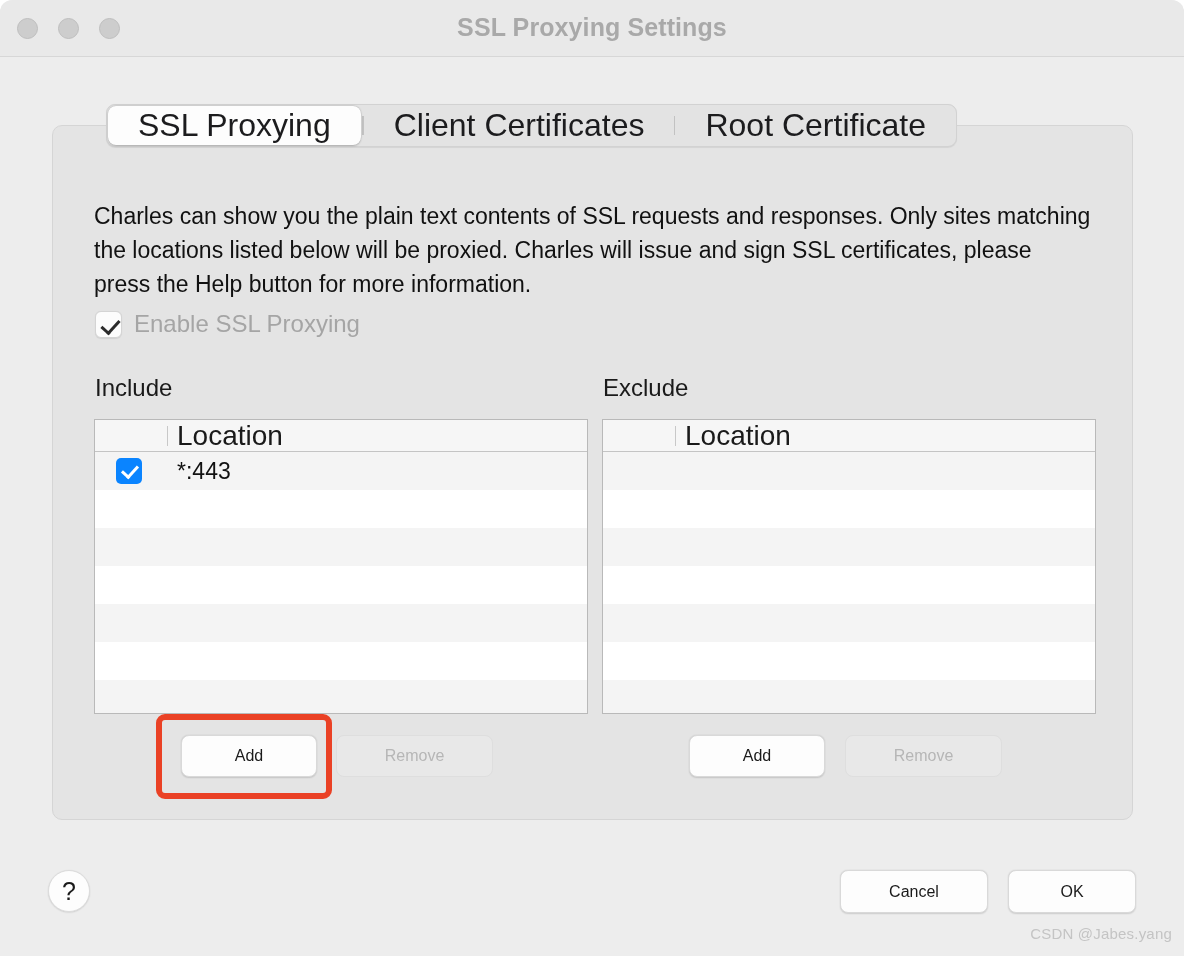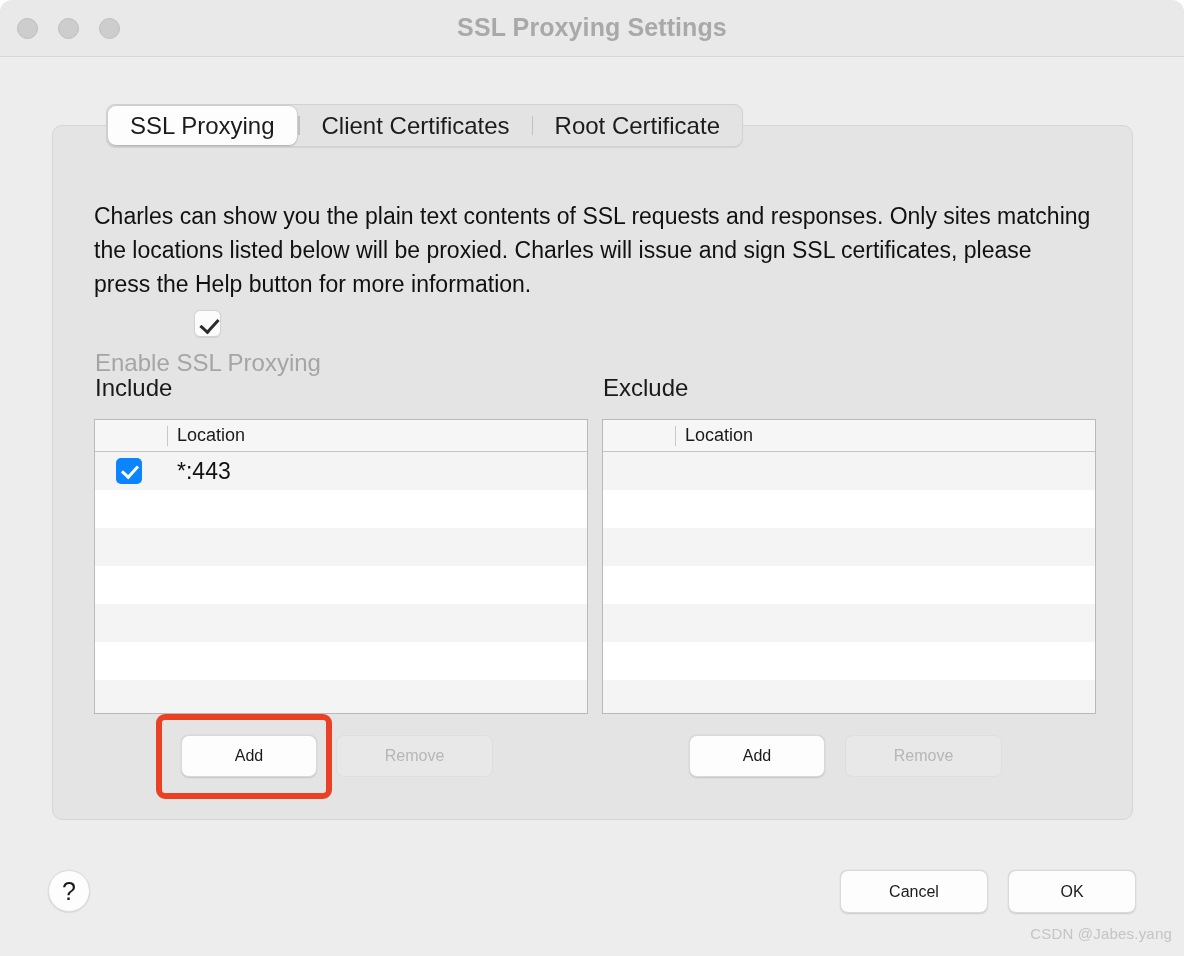--- a/index.html
+++ b/index.html
@@ -62,23 +62,23 @@
     border: 1px solid #d2d2d2;
     border-radius: 9px;
     display: flex;
     align-items: stretch;
     box-shadow: 0 0.5px 1px rgba(0,0,0,0.07);
   }
   .tab {
     display: flex;
     align-items: center;
     justify-content: center;
-    font-size: 24px;
+    font-size: 32px;
     color: #1c1c1e;
-    padding: 0 22px;
+    padding: 0 30px;
     position: relative;
     border-radius: 8px;
     cursor: default;
     white-space: nowrap;
   }
   .tab.active {
     background: #fdfdfd;
     box-shadow: 0 0.5px 2px rgba(0,0,0,0.22), 0 0 0 0.5px rgba(0,0,0,0.06);
     margin: 1px;
   }
@@ -108,21 +108,20 @@
     color: #111111;
   }
 
   
   #enable-row {
     position: absolute;
     left: 42px; top: 184px;
     display: flex;
     align-items: center;
     gap: 12px;
-    flex-direction: column;
   }
   .cb-disabled {
     width: 27px; height: 27px;
     border-radius: 6px;
     background: #fcfcfc;
     border: 1px solid #d4d4d4;
     position: relative;
     box-shadow: 0 0.5px 1px rgba(0,0,0,0.08);
     flex: none;
   }
@@ -168,21 +167,21 @@
     position: relative;
   }
   .th-check { width: 72px; height: 100%; }
   .th-divider {
     position: absolute;
     left: 72px; top: 6px;
     width: 1px; height: 20px;
     background: #c8c8c8;
   }
   .th-label {
-    font-size: 18px;
+    font-size: 28px;
     color: #1a1a1a;
     padding-left: 10px;
   }
 
   .tbody { position: relative; }
   .trow {
     height: 38px;
     display: flex;
     align-items: center;
   }

